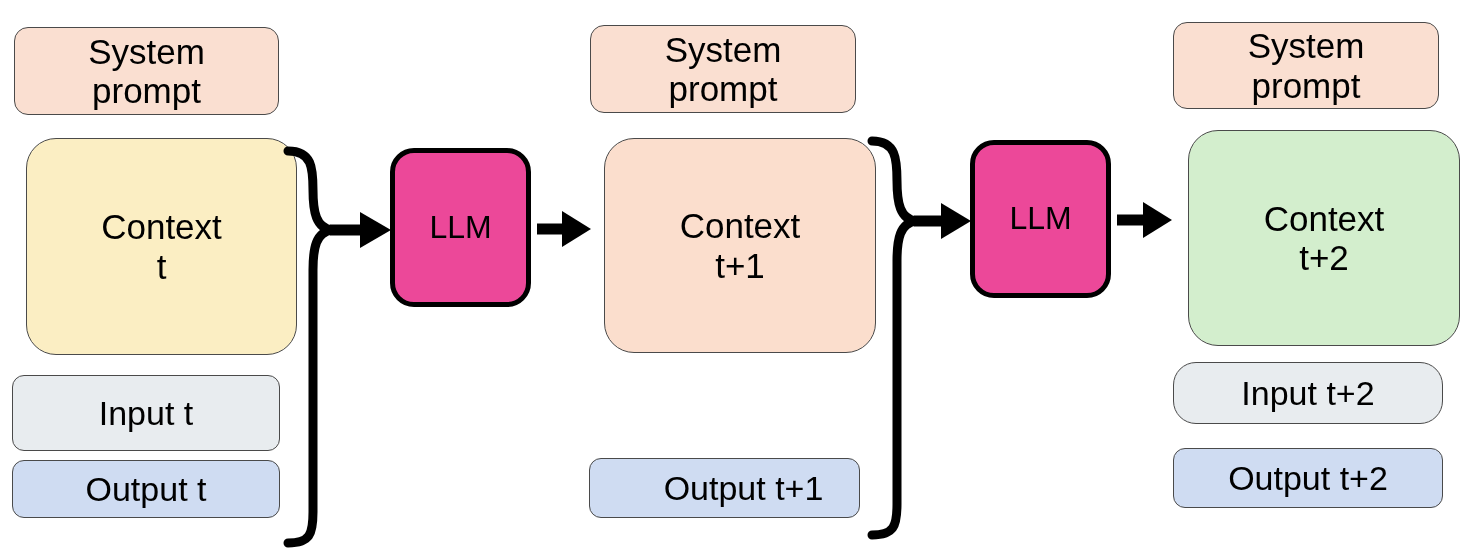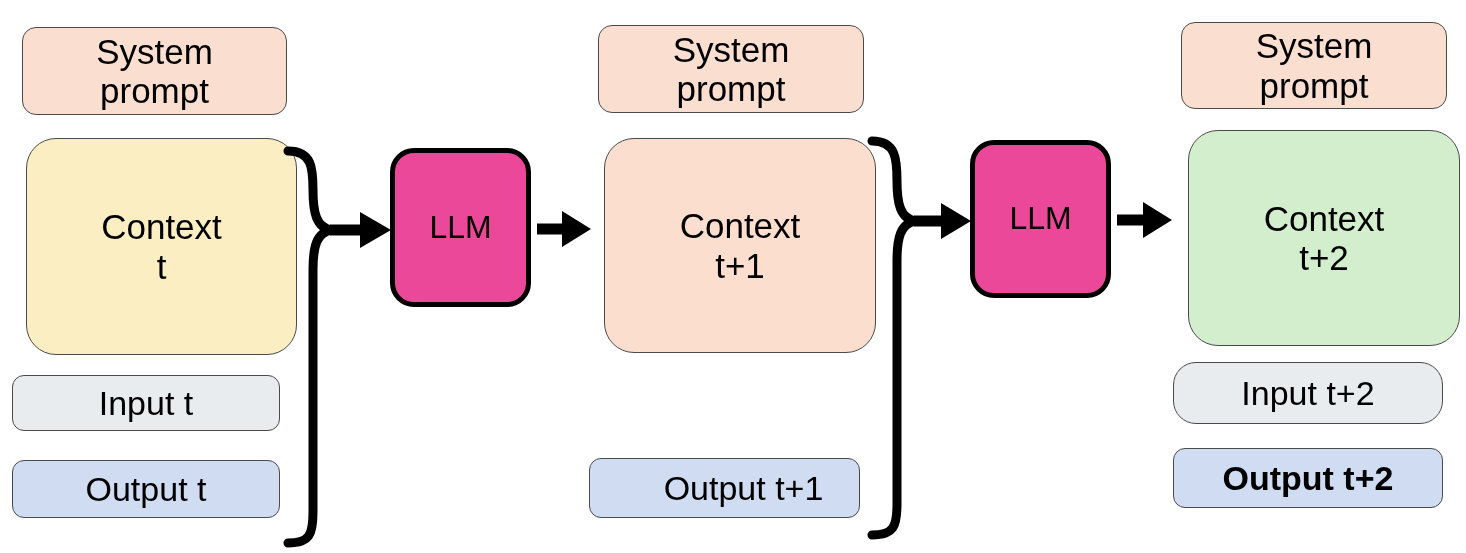--- a/index.html
+++ b/index.html
@@ -30,21 +30,20 @@
     color: #000000;
     line-height: 1.12;
     white-space: pre-line;
     border: 1.6px solid #4a4a4a;
   }
 
   .box.sysprompt {
     background: #fadfd1;
     border-radius: 14px;
     font-size: 35px;
-    margin-left: 8px;
   }
   .box.context {
     border-radius: 30px;
     font-size: 35px;
     margin-left: 16px;
   }
   .box.context.ctx-yellow { background: #fbeec3; }
   .box.context.ctx-peach  { background: #fbdecd; }
   .box.context.ctx-green  { background: #d3eecd; }
 
@@ -90,21 +89,21 @@
 <body>
 
 <div id="canvas">
 
   <div class="box sysprompt" style="left:14px; top:27px; width:265px; height:88px;">System
 prompt</div>
 
   <div class="box context ctx-yellow" style="left:10px; top:138px; width:271px; height:217px;">Context
 t</div>
 
-  <div class="box io input" style="left:12px; top:375px; width:268px; height:56px;">Input t</div>
+  <div class="box io input" style="left:12px; top:375px; width:268px; height:76px;">Input t</div>
 
   <div class="box io output" style="left:12px; top:460px; width:268px; height:58px;">Output t</div>
 
   <div class="box llm" style="left:390px; top:148px; width:141px; height:159px;">LLM</div>
 
   <div class="box sysprompt" style="left:590px; top:25px; width:266px; height:88px;">System
 prompt</div>
 
   <div class="box context ctx-peach" style="left:588px; top:138px; width:272px; height:215px;">Context
 t+1</div>
@@ -115,21 +114,21 @@
   <div class="box llm" style="left:970px; top:140px; width:141px; height:158px;">LLM</div>
 
   <div class="box sysprompt" style="left:1173px; top:22px; width:266px; height:87px;">System
 prompt</div>
 
   <div class="box context ctx-green" style="left:1172px; top:130px; width:272px; height:216px;">Context
 t+2</div>
 
   <div class="box io input" style="left:1173px; top:362px; width:270px; height:62px;border-radius:23px;">Input t+2</div>
 
-  <div class="box io output" style="left:1173px; top:448px; width:270px; height:60px;font-weight:bold;">Output t+2</div>
+  <div class="box io output" style="left:1173px; top:448px; width:270px; height:60px;">Output t+2</div>
 
   <svg id="wires" viewBox="0 0 1466 553" xmlns="http://www.w3.org/2000/svg">
 
     <g>
       <path class="brace-path" d="M 288 151
                C 312 151, 313 168, 313 190
                C 313 212, 316 228, 332 230"></path>
       <path class="brace-path" d="M 332 230
                C 316 232, 313 248, 313 270
                L 313 512

